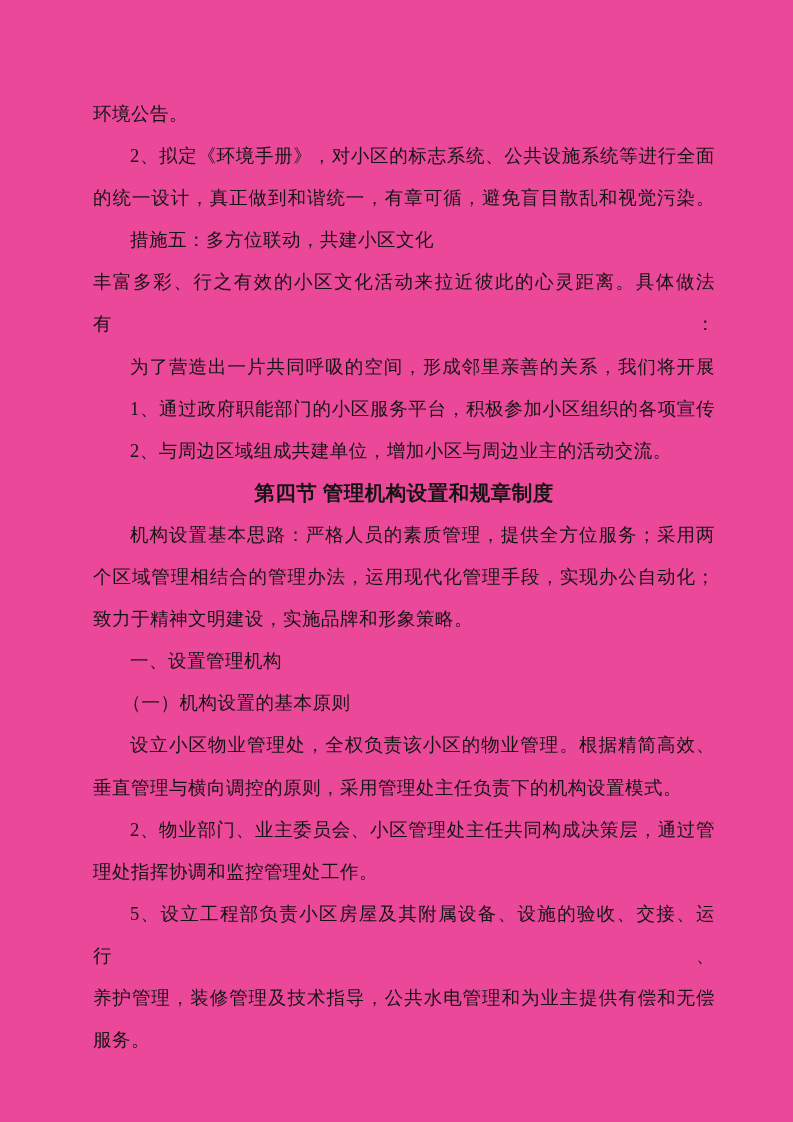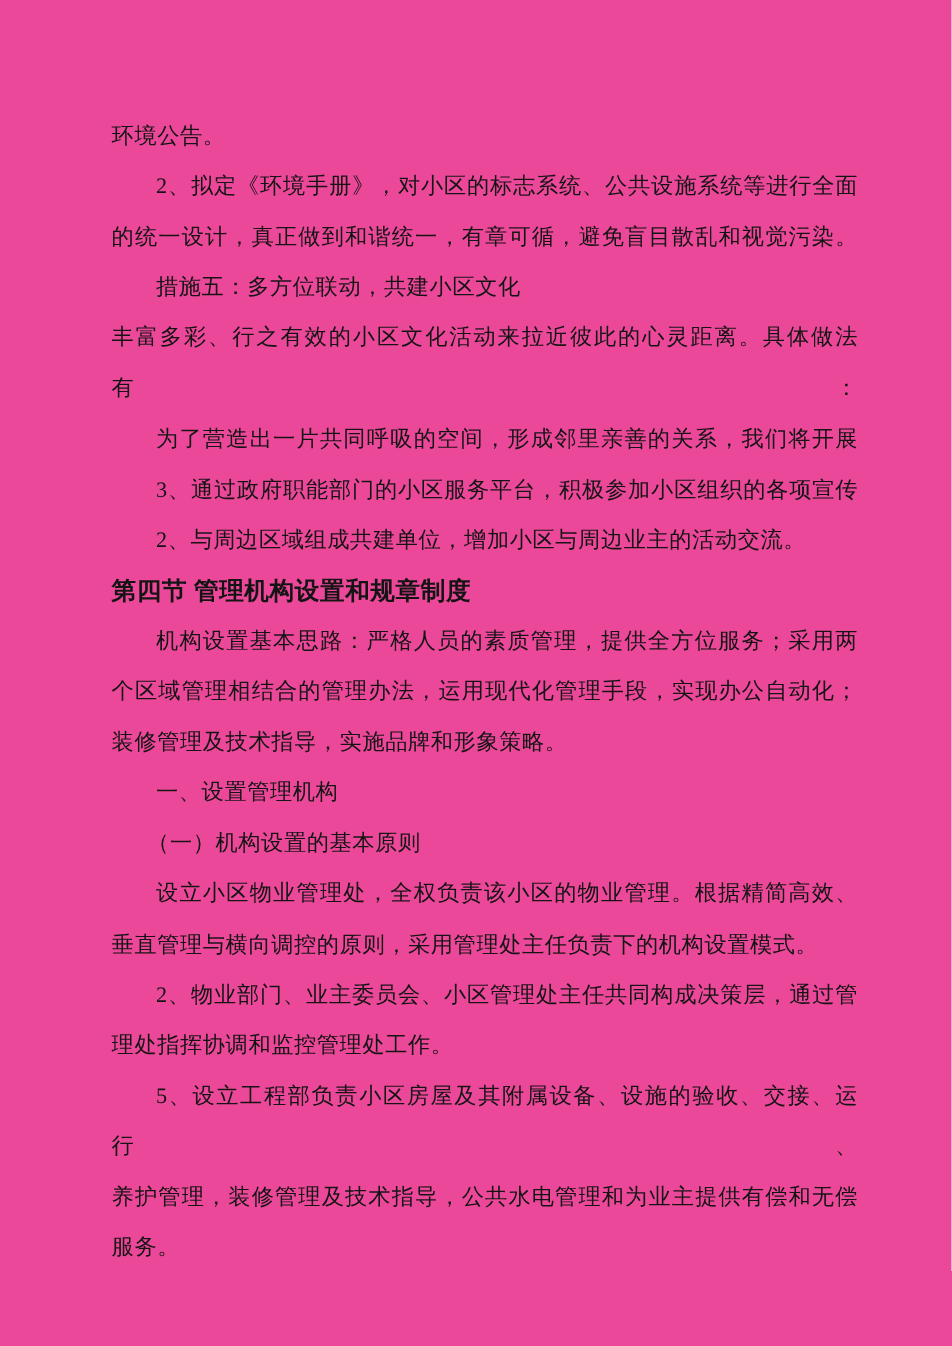--- a/index.html
+++ b/index.html
@@ -40,44 +40,44 @@
     text-align: justify;
     text-align-last: justify;
     text-justify: inter-character;
   }
   .heading {
     margin: 0;
     padding: 0;
     font-size: 20.5px;
     line-height: 42.1px;
     font-weight: 700;
-    text-align: left;
+    text-align: center;
     letter-spacing: 0.5px;
   }
 </style>
 </head>
 <body>
 
 <div class="page">
   <div class="content">
 
     <p class="ln">环境公告。</p>
     <p class="ln ind fill">2、拟定《环境手册》，对小区的标志系统、公共设施系统等进行全面</p>
     <p class="ln fill">的统一设计，真正做到和谐统一，有章可循，避免盲目散乱和视觉污染。</p>
     <p class="ln ind">措施五：多方位联动，共建小区文化</p>
     <p class="ln fill">丰富多彩、行之有效的小区文化活动来拉近彼此的心灵距离。具体做法有：</p>
     <p class="ln ind fill">为了营造出一片共同呼吸的空间，形成邻里亲善的关系，我们将开展</p>
-    <p class="ln ind fill">3、通过政府职能部门的小区服务平台，积极参加小区组织的各项宣传</p>
+    <p class="ln ind fill">1、通过政府职能部门的小区服务平台，积极参加小区组织的各项宣传</p>
     <p class="ln ind">2、与周边区域组成共建单位，增加小区与周边业主的活动交流。</p>
 
     <h2 class="heading">第四节 管理机构设置和规章制度</h2>
 
     <p class="ln ind fill">机构设置基本思路：严格人员的素质管理，提供全方位服务；采用两</p>
     <p class="ln fill">个区域管理相结合的管理办法，运用现代化管理手段，实现办公自动化；</p>
-    <p class="ln">装修管理及技术指导，实施品牌和形象策略。</p>
+    <p class="ln">致力于精神文明建设，实施品牌和形象策略。</p>
     <p class="ln ind">一、设置管理机构</p>
     <p class="ln ind-p">（一）机构设置的基本原则</p>
     <p class="ln ind fill">设立小区物业管理处，全权负责该小区的物业管理。根据精简高效、</p>
     <p class="ln">垂直管理与横向调控的原则，采用管理处主任负责下的机构设置模式。</p>
     <p class="ln ind fill">2、物业部门、业主委员会、小区管理处主任共同构成决策层，通过管</p>
     <p class="ln">理处指挥协调和监控管理处工作。</p>
     <p class="ln ind fill">5、设立工程部负责小区房屋及其附属设备、设施的验收、交接、运行、</p>
     <p class="ln fill">养护管理，装修管理及技术指导，公共水电管理和为业主提供有偿和无偿</p>
     <p class="ln">服务。</p>
 

